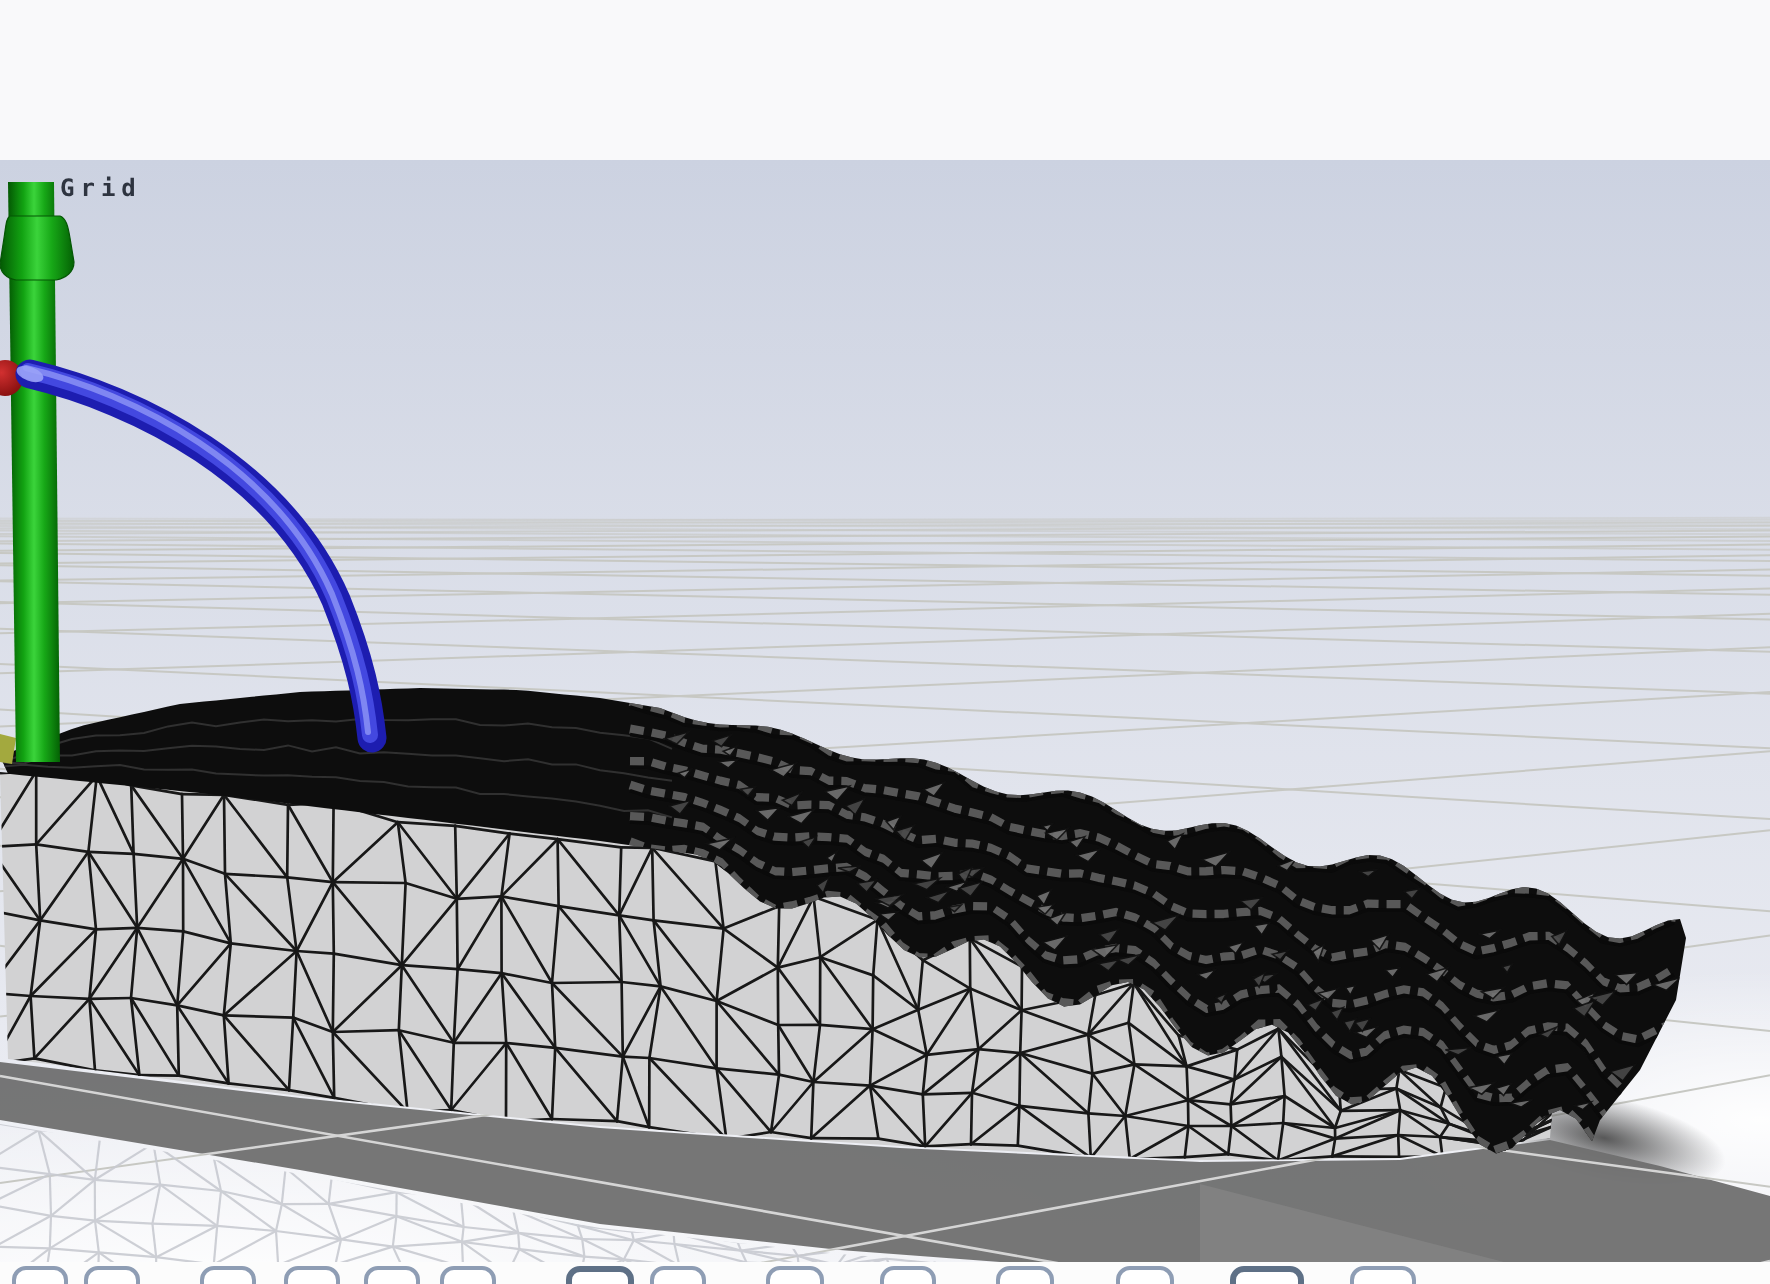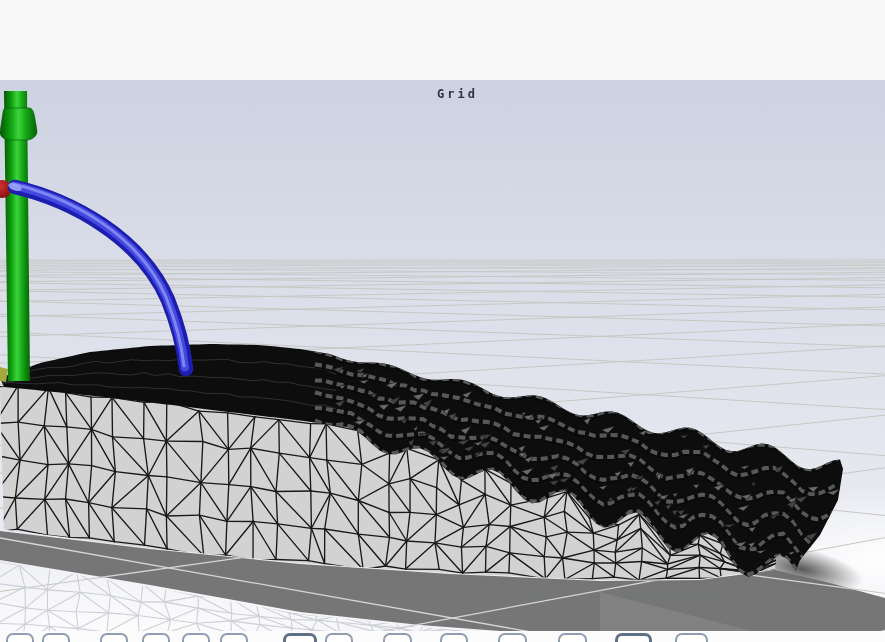--- a/index.html
+++ b/index.html
@@ -1,20 +1,20 @@
 <!DOCTYPE html>
 <html><head>
 <meta charset="utf-8">
 <style>
   html,body{margin:0;padding:0;width:885px;height:642px;overflow:hidden;
     font-family:"DejaVu Sans","Liberation Sans",sans-serif;background:#f9f9fa;}
   #topbar{position:absolute;left:0;top:0;width:885px;height:80px;background:#f9f9fa;}
   #viewport{position:absolute;left:0;top:80px;width:885px;height:551px;overflow:hidden;}
   #scene{position:absolute;left:0;top:0;}
-  #grid-label{position:absolute;left:0;top:7px;width:100%;text-align:center;
+  #grid-label{position:absolute;left:0;top:7px;width:100%;text-align:left;
     padding-left:30px;box-sizing:border-box;
     font-family:"DejaVu Sans Mono","Liberation Mono",monospace;
     font-weight:bold;font-size:12px;letter-spacing:3px;color:#2e3440;}
   #bottombar{position:absolute;left:0;top:631px;width:885px;height:11px;
     background:#fcfcfc;overflow:hidden;}
   .bbtn{position:absolute;top:2px;height:22px;background:#ffffff;
     border:2px solid #8e9db4;border-radius:7px;box-sizing:border-box;}
   .bbtn.active{border:3px solid #5e7086;}
 </style>
 </head>

